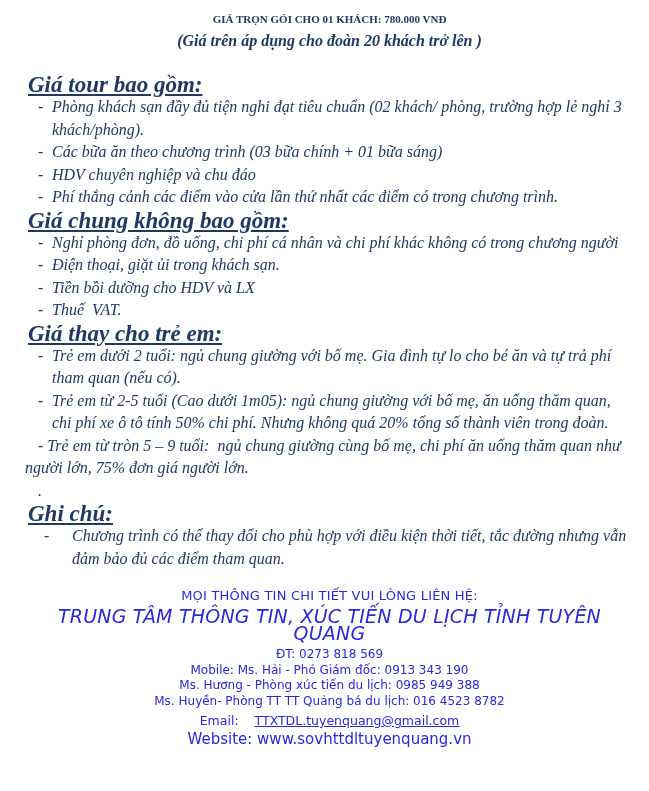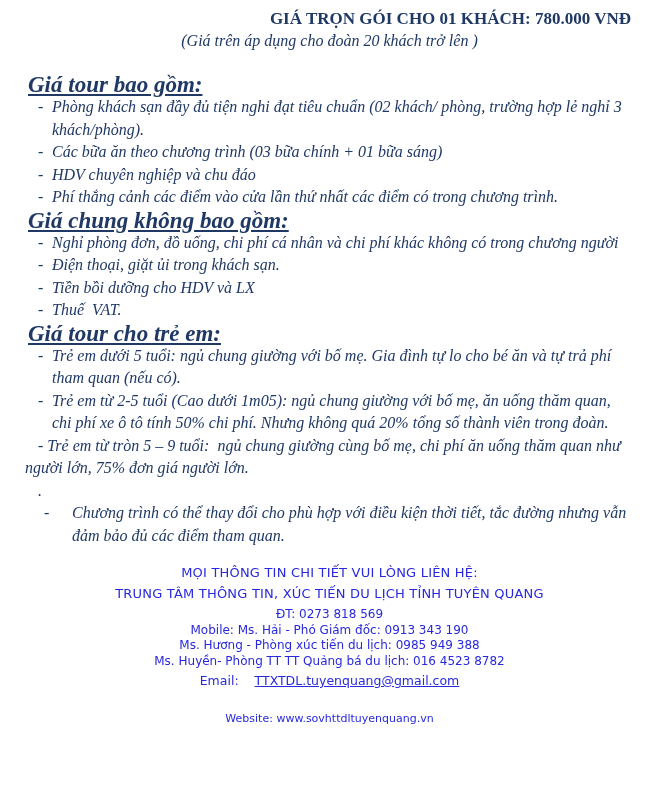--- a/index.html
+++ b/index.html
@@ -8,29 +8,29 @@
   }
   *{margin:0;padding:0;box-sizing:border-box;}
   html,body{background:#ffffff;}
   body{
     width:649px;height:791px;
     font-family:"Liberation Serif",serif;
     overflow:hidden;
   }
   .doc{padding:8px 18px 0 28px;color:var(--body-text);}
   .title{
-    text-align:right;
+    text-align:center;
     font-weight:bold;
-    font-size:17px;
+    font-size:11px;
     line-height:22px;
     color:var(--body-text);
   }
   .subtitle{
     text-align:center;
-    font-weight:normal;
+    font-weight:bold;
     font-style:italic;
     font-size:16px;
     line-height:22px;
     margin-bottom:21px;
   }
   .sec-heading{
     font-weight:bold;
     font-style:italic;
     font-size:23px;
     line-height:23px;
@@ -60,24 +60,24 @@
     line-height:22.5px;
     margin-left:10px;
   }
   .contact{
     margin-top:18px;
     text-align:center;
     color:var(--contact-blue);
     font-family:"DejaVu Sans","Liberation Sans",sans-serif;
   }
   .contact-header{font-size:13px;line-height:16px;margin-bottom:4px;letter-spacing:0.2px;}
-  .contact-org{font-size:13px;line-height:17px;margin-bottom:5px;letter-spacing:0.2px;}
+  .contact-org{font-size:19px;line-height:17px;margin-bottom:5px;letter-spacing:0.2px;font-style:italic;}
   .contact-line{font-size:12px;line-height:15.5px;margin-bottom:0px;}
   .contact-email{font-size:12.5px;line-height:16px;margin-top:4px;}
-  .contact-website{font-size:11px;line-height:16px;margin-top:22px;}
+  .contact-website{font-size:15px;line-height:16px;margin-top:2px;}
   .email-link{text-decoration:underline;cursor:pointer;color:var(--contact-blue);margin-left:12px;}
 </style>
 </head>
 <body>
 
 <div class="doc">
 
   <div class="title">GIÁ TRỌN GÓI CHO 01 KHÁCH: 780.000 VNĐ</div>
   <div class="subtitle">(Giá trên áp dụng cho đoàn 20 khách trở lên )</div>
 
@@ -115,34 +115,35 @@
         <span class="bullet">-</span>
         <span class="itext">Tiền bồi dưỡng cho HDV và LX</span>
       </p>
     <p class="item">
         <span class="bullet">-</span>
         <span class="itext">Thuế  VAT.</span>
       </p>
   </div>
 
   <div>
-    <div class="sec-heading"><span>Giá tour cho trẻ em:</span></div>
+    <div class="sec-heading"><span>Giá thay cho trẻ em:</span></div>
     <p class="item">
         <span class="bullet">-</span>
-        <span class="itext">Trẻ em dưới 5 tuổi: ngủ chung giường với bố mẹ. Gia đình tự lo cho bé ăn và tự trả phí tham quan (nếu có).</span>
+        <span class="itext">Trẻ em dưới 2 tuổi: ngủ chung giường với bố mẹ. Gia đình tự lo cho bé ăn và tự trả phí tham quan (nếu có).</span>
       </p>
     <p class="item">
         <span class="bullet">-</span>
         <span class="itext">Trẻ em từ 2-5 tuổi (Cao dưới 1m05): ngủ chung giường với bố mẹ, ăn uống thăm quan, chi phí xe ô tô tính 50% chi phí. Nhưng không quá 20% tổng số thành viên trong đoàn.</span>
       </p>
     <p class="outdent">- Trẻ em từ tròn 5 – 9 tuổi:  ngủ chung giường cùng bố mẹ, chi phí ăn uống thăm quan như người lớn, 75% đơn giá người lớn.</p>
     <p class="trailing-dot">.</p>
   </div>
 
   <div>
+    <div class="sec-heading"><span>Ghi chú:</span></div>
     <p class="item note">
         <span class="bullet">-</span>
         <span class="itext">Chương trình có thể thay đổi cho phù hợp với điều kiện thời tiết, tắc đường nhưng vẫn đảm bảo đủ các điểm tham quan.</span>
       </p>
   </div>
 
   <div class="contact">
     <div class="contact-header">MỌI THÔNG TIN CHI TIẾT VUI LÒNG LIÊN HỆ:</div>
     <div class="contact-org">TRUNG TÂM THÔNG TIN, XÚC TIẾN DU LỊCH TỈNH TUYÊN QUANG</div>
     <div class="contact-line">ĐT: 0273 818 569</div>

